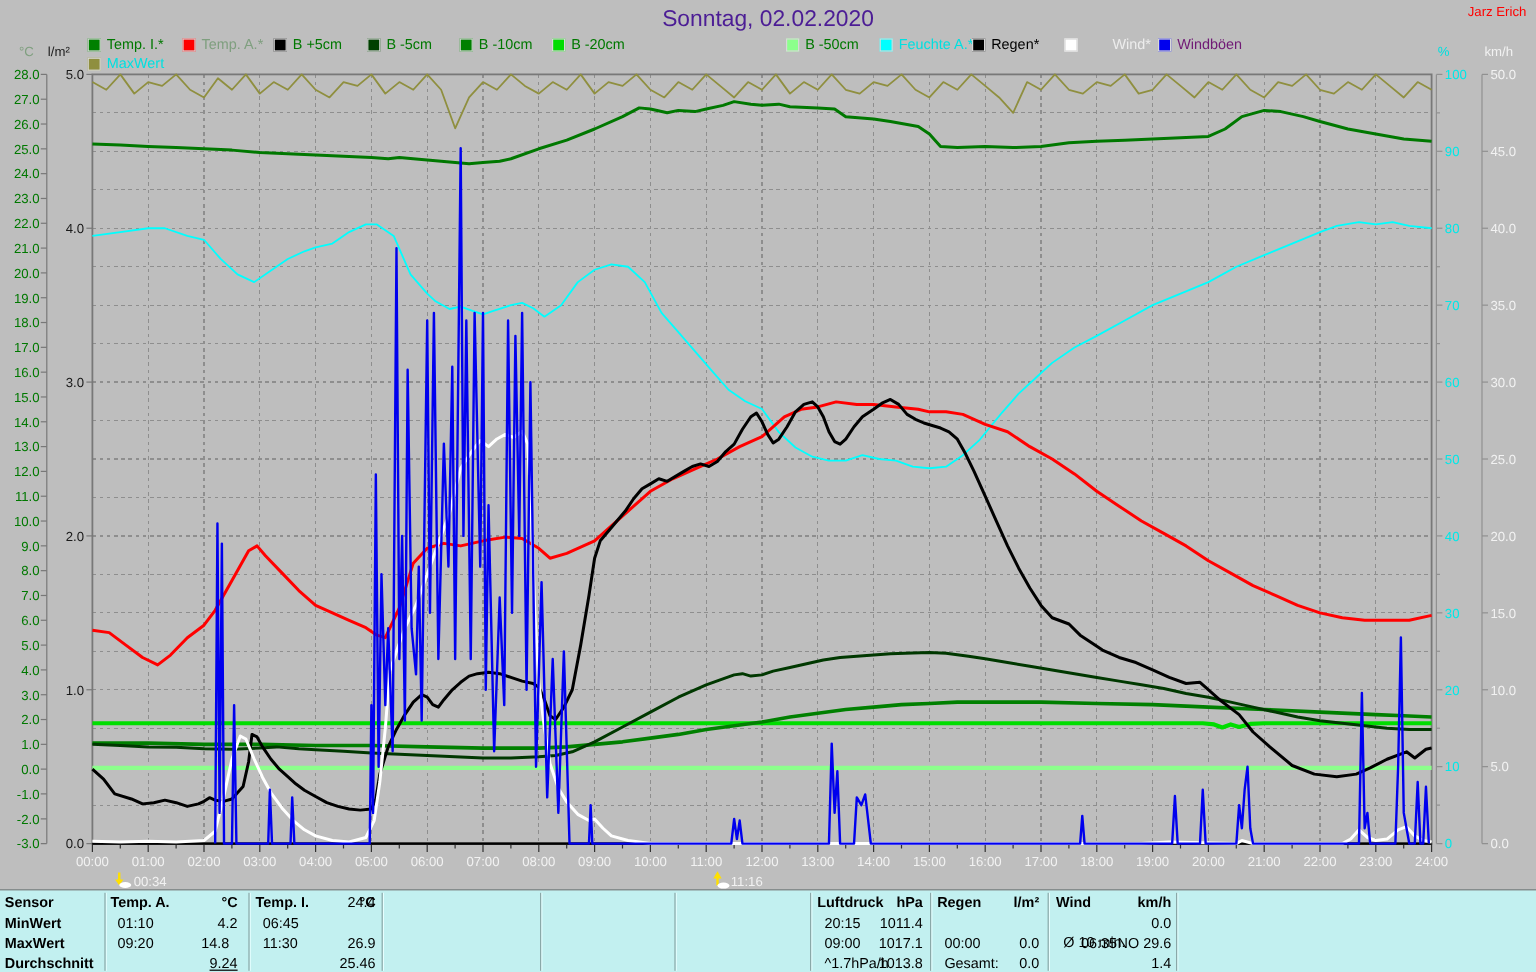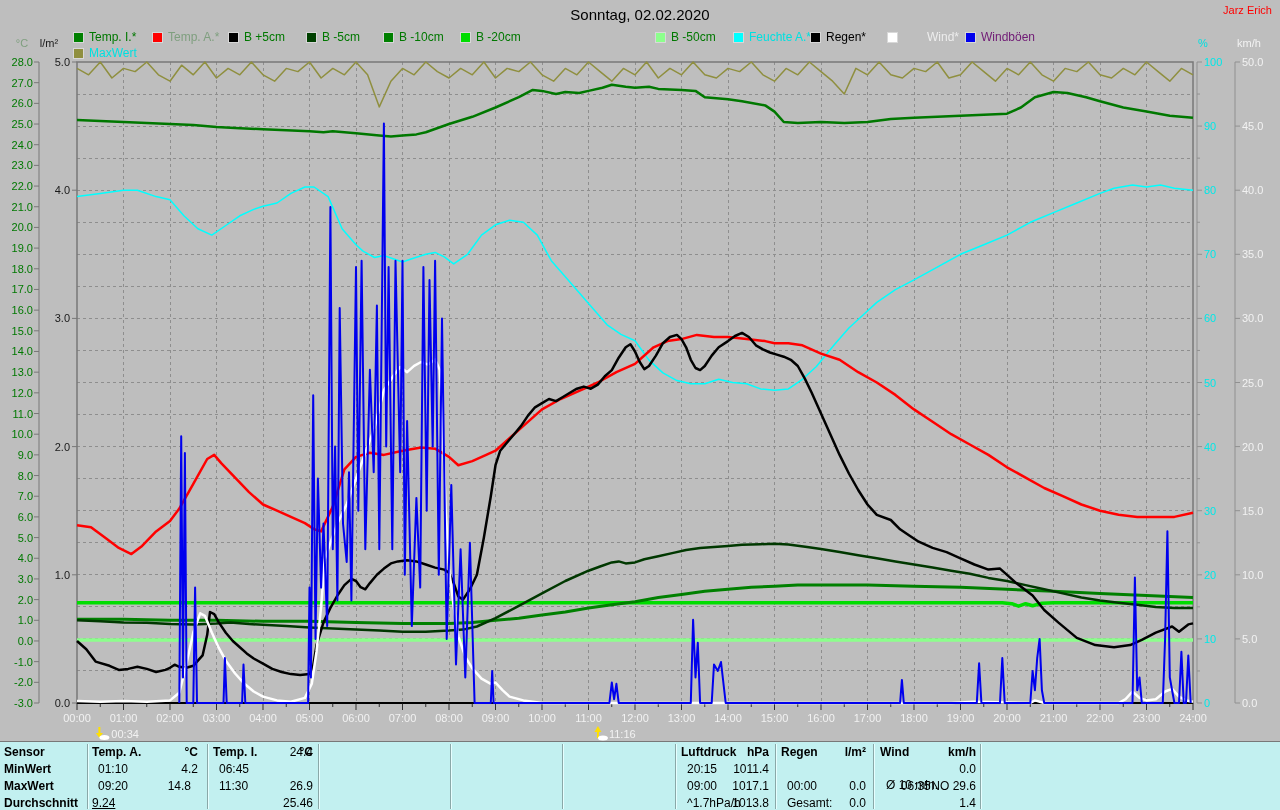--- a/index.html
+++ b/index.html
@@ -1,20 +1,20 @@
 <!DOCTYPE html>
 <html><head>
 <meta charset="utf-8">
 <style>
   html,body{margin:0;padding:0;width:1280px;height:810px;background:#BEBEBE;
     font-family:"Liberation Sans",sans-serif;overflow:hidden}
   #stage{position:relative;width:1280px;height:810px}
   #chart{position:absolute;left:0;top:0}
   .abs{position:absolute;white-space:nowrap}
-  #page-title{left:0;right:0;top:6px;text-align:center;color:#000000;font-size:15px}
+  #page-title{left:0;right:0;top:6px;text-align:center;color:#4c1d95;font-size:19px}
   #watermark{right:8px;top:4px;color:#FF0000;font-size:11px}
   .legend-item{position:absolute;height:14px;display:flex;align-items:center;gap:5px}
   .swatch{width:11px;height:11px;border:1px solid #D8D8D8;box-sizing:border-box;display:inline-block}
   .leglab{font-size:12px;line-height:12px}
   #table-strip{position:absolute;left:0;top:741px;width:1280px;height:69px;
     background:#C2F0F0;border-top:1px solid #787878}
   .tcell{position:absolute;font-size:12px;color:#000;height:16px;line-height:16px}
   .bold{font-weight:bold}
   .sep{position:absolute;top:2px;bottom:2px;width:1px;background:#8AA8A8;box-shadow:1px 0 0 #E6FFFF}
 </style>
@@ -360,21 +360,21 @@
       <div class="tcell bold" style="left: 4px; top: 2px; width: 84px; text-align: left;">Sensor</div>
       <div class="tcell bold" style="left: 4px; top: 19px; width: 84px; text-align: left;">MinWert</div>
       <div class="tcell bold" style="left: 4px; top: 36px; width: 84px; text-align: left;">MaxWert</div>
       <div class="tcell bold" style="left: 4px; top: 53px; width: 84px; text-align: left;">Durchschnitt</div>
       <div class="tcell bold" style="left: 92px; top: 2px; width: 76px; text-align: left;">Temp. A.</div>
       <div class="tcell bold" style="left: 92px; top: 2px; width: 106px; text-align: right;">°C</div>
       <div class="tcell" style="left: 98px; top: 19px; width: 65.72px; text-align: left;">01:10</div>
       <div class="tcell" style="left: 92px; top: 19px; width: 106px; text-align: right;">4.2</div>
       <div class="tcell" style="left: 98px; top: 36px; width: 65.72px; text-align: left;">09:20</div>
       <div class="tcell" style="left: 85px; top: 36px; width: 106px; text-align: right;">14.8</div>
-      <div class="tcell" style="left: 92px; top: 53px; width: 106px; text-align: left; text-decoration: underline;">9.24</div>
+      <div class="tcell" style="left: 92px; top: 53px; width: 106px; text-align: right; text-decoration: underline;">9.24</div>
       <div class="tcell bold" style="left: 213px; top: 2px; width: 70px; text-align: left;">Temp. I.</div>
       <div class="tcell bold" style="left: 213px; top: 2px; width: 100px; text-align: right;">°C</div>
       <div class="tcell" style="left: 219px; top: 19px; width: 62px; text-align: left;">06:45</div>
       <div class="tcell" style="left: 213px; top: 2px; width: 100px; text-align: right;">24.4</div>
       <div class="tcell" style="left: 219px; top: 36px; width: 62px; text-align: left;">11:30</div>
       <div class="tcell" style="left: 213px; top: 36px; width: 100px; text-align: right;">26.9</div>
       <div class="tcell" style="left: 213px; top: 53px; width: 100px; text-align: right;">25.46</div>
       <div class="tcell bold" style="left: 681px; top: 2px; width: 58px; text-align: left;">Luftdruck</div>
       <div class="tcell bold" style="left: 681px; top: 2px; width: 88px; text-align: right;">hPa</div>
       <div class="tcell" style="left: 687px; top: 19px; width: 54.56px; text-align: left;">20:15</div>

